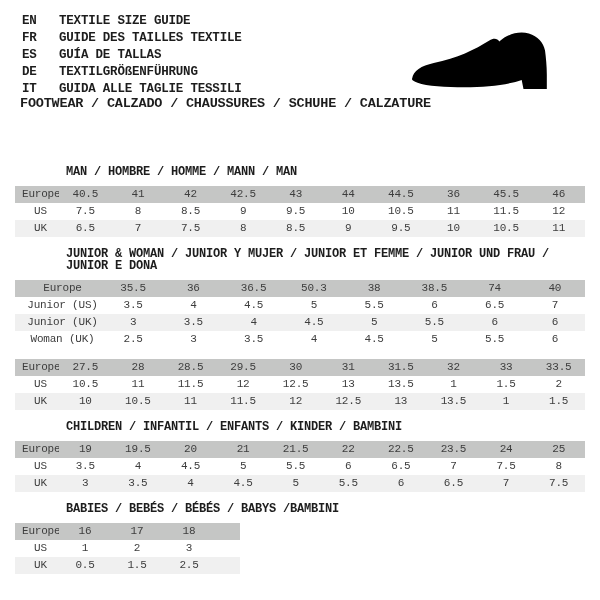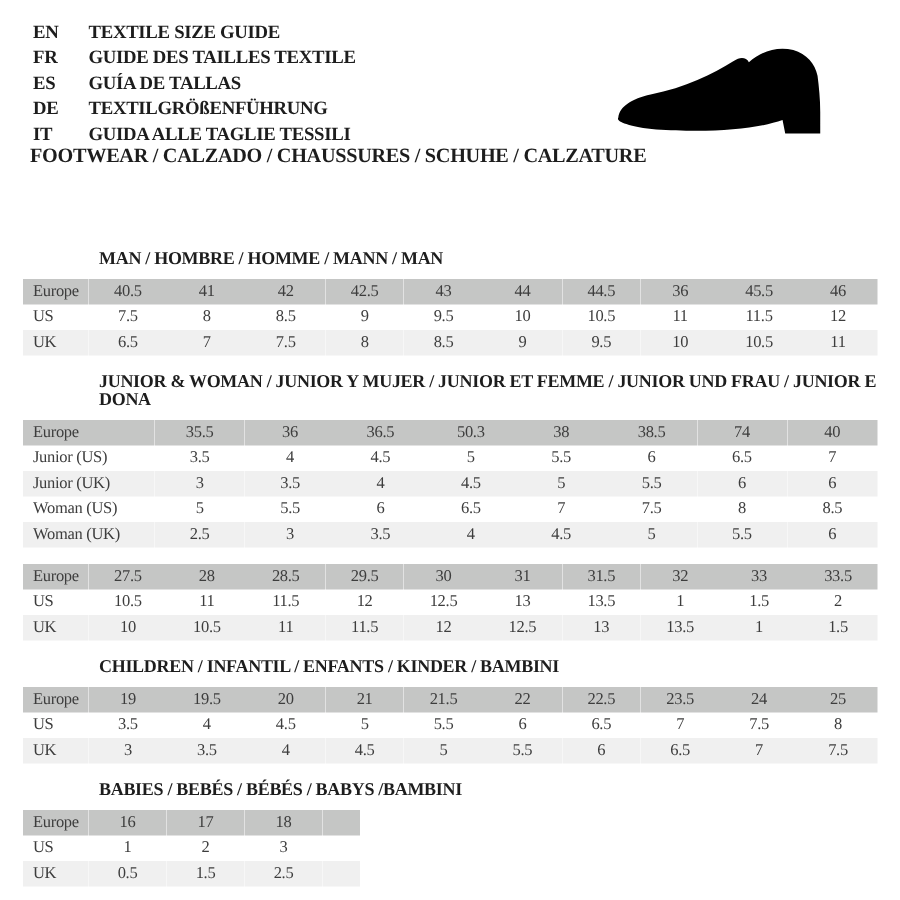--- a/index.html
+++ b/index.html
@@ -1,21 +1,21 @@
 <!DOCTYPE html>
 <html><head>
 <meta charset="utf-8">
 <style>
   * { margin:0; padding:0; box-sizing:border-box; }
   html,body { background:#ffffff; }
   .page {
     position:relative;
     width:600px; height:600px;
     background:#ffffff;
-    font-family:Liberation Serif, serif;
+    font-family:Liberation Mono, monospace;
     letter-spacing:-0.2px;
     overflow:hidden;
   }
 
   
   .lang-block { position:absolute; top:13px; left:22px; }
   .lang-row { height:17px; line-height:17px; font-size:12.5px; font-weight:bold; color:#1d1d1d; }
   .lang-code { display:inline-block; width:37px; }
   .lang-label { display:inline-block; }
 
@@ -38,21 +38,21 @@
   }
   table.size-table {
     border-collapse:collapse; table-layout:fixed;
     width:570px; font-size:11px; color:#3d3d3d;
   }
   table.size-table.babies { width:225px; }
   table.size-table td {
     height:17px; line-height:17px; text-align:center;
     padding:0; overflow:hidden; white-space:nowrap;
   }
-  table.size-table td.label-cell { text-align:left; padding-left:7px; }
+  table.size-table td.label-cell { text-align:center; padding-left:7px; }
   table.size-table tr:first-child { background:#c5c6c5; }
   table.size-table tr:nth-child(odd):not(:first-child) { background:#f0f0f0; }
   col.c-label { width:44px; }
   table.junior col.c-label { width:88px; }
   table.babies col.c-data { width:52px; }
 </style>
 </head>
 <body>
 
 <div class="page">
@@ -183,31 +183,20 @@
               <td>3</td>
               <td>3.5</td>
               <td>4</td>
               <td>4.5</td>
               <td>5</td>
               <td>5.5</td>
               <td>6</td>
               <td>6</td>
             </tr>
             <tr>
-              <td class="label-cell">Woman (US)</td>
-              <td>5</td>
-              <td>5.5</td>
-              <td>6</td>
-              <td>6.5</td>
-              <td>7</td>
-              <td>7.5</td>
-              <td>8</td>
-              <td>8.5</td>
-            </tr>
-            <tr>
               <td class="label-cell">Woman (UK)</td>
               <td>2.5</td>
               <td>3</td>
               <td>3.5</td>
               <td>4</td>
               <td>4.5</td>
               <td>5</td>
               <td>5.5</td>
               <td>6</td>
             </tr>

